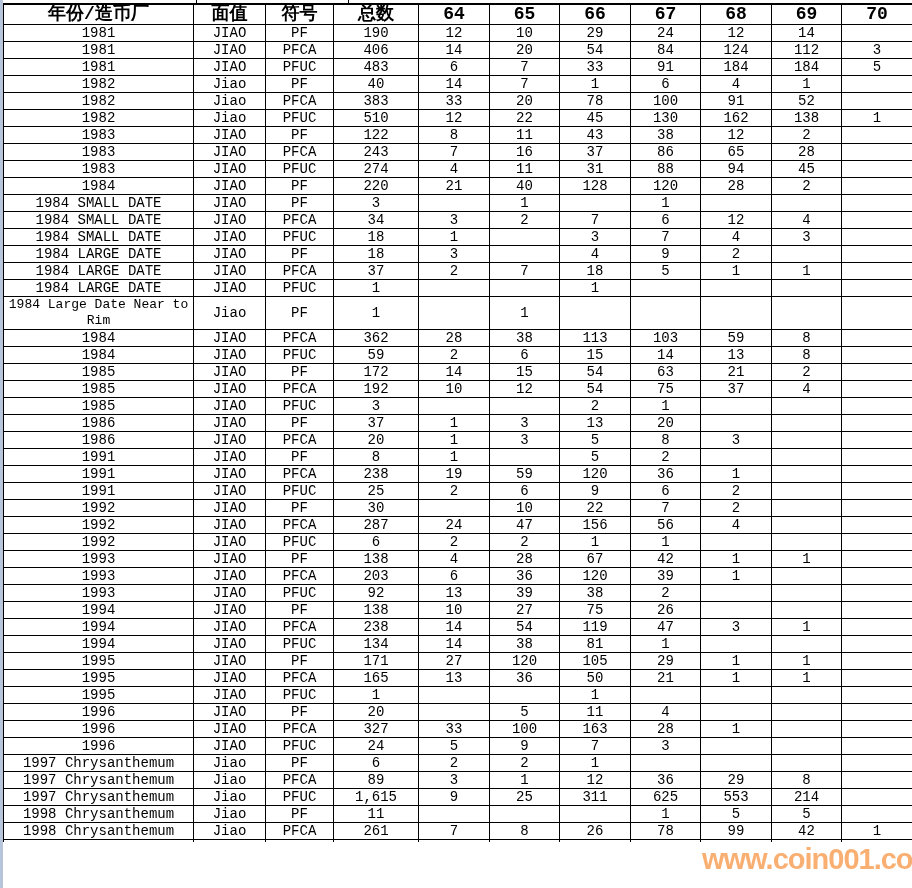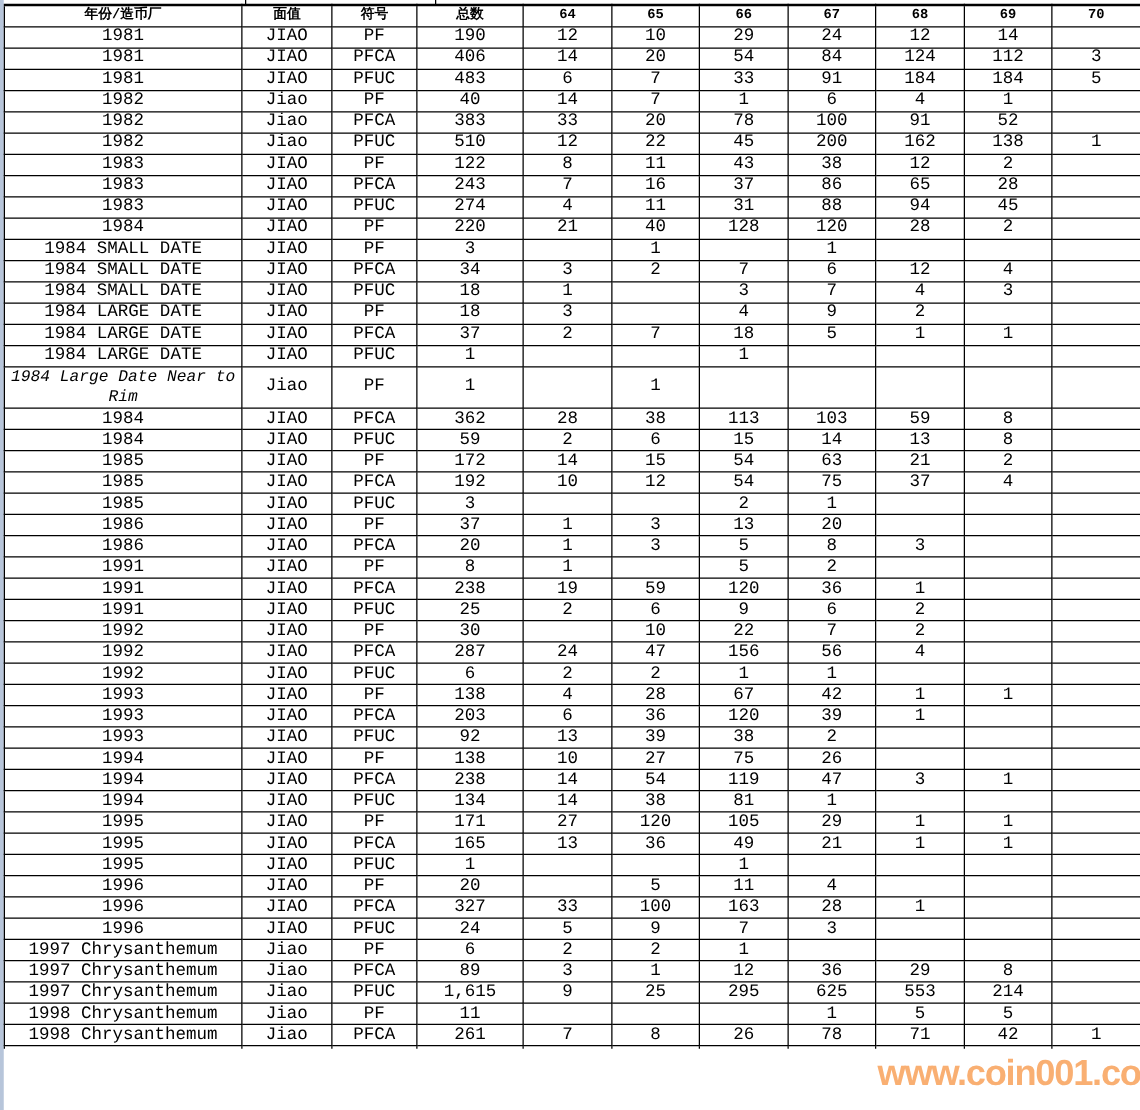--- a/index.html
+++ b/index.html
@@ -36,27 +36,26 @@
     height: 17px;
     text-align: center;
     vertical-align: middle;
     font-size: 14px;
     line-height: 1.05;
     color: #000;
     overflow: hidden;
   }
   thead th {
     font-weight: bold;
-    font-size: 11px;
+    font-size: 18px;
   }
   tbody tr:nth-child(17) td:first-child {
     font-size: 13px;
     white-space: normal;
     line-height: 1.25;
-    font-style: italic;
   }
   tr.partial td {
     height: 2px;
     border-bottom: none;
   }
   .watermark {
     position: absolute;
     left: 702px; top: 843px;
     font-family: "Liberation Sans", sans-serif;
     font-weight: bold;
@@ -170,21 +169,21 @@
         <td></td>
       </tr>
       <tr>
         <td>1982</td>
         <td>Jiao</td>
         <td>PFUC</td>
         <td>510</td>
         <td>12</td>
         <td>22</td>
         <td>45</td>
-        <td>200</td>
+        <td>130</td>
         <td>162</td>
         <td>138</td>
         <td>1</td>
       </tr>
       <tr>
         <td>1983</td>
         <td>JIAO</td>
         <td>PF</td>
         <td>122</td>
         <td>8</td>
@@ -585,21 +584,21 @@
         <td>1</td>
         <td></td>
       </tr>
       <tr>
         <td>1995</td>
         <td>JIAO</td>
         <td>PFCA</td>
         <td>165</td>
         <td>13</td>
         <td>36</td>
-        <td>49</td>
+        <td>50</td>
         <td>21</td>
         <td>1</td>
         <td>1</td>
         <td></td>
       </tr>
       <tr>
         <td>1995</td>
         <td>JIAO</td>
         <td>PFUC</td>
         <td>1</td>
@@ -676,21 +675,21 @@
         <td>8</td>
         <td></td>
       </tr>
       <tr>
         <td>1997 Chrysanthemum</td>
         <td>Jiao</td>
         <td>PFUC</td>
         <td>1,615</td>
         <td>9</td>
         <td>25</td>
-        <td>295</td>
+        <td>311</td>
         <td>625</td>
         <td>553</td>
         <td>214</td>
         <td></td>
       </tr>
       <tr>
         <td>1998 Chrysanthemum</td>
         <td>Jiao</td>
         <td>PF</td>
         <td>11</td>
@@ -704,21 +703,21 @@
       </tr>
       <tr>
         <td>1998 Chrysanthemum</td>
         <td>Jiao</td>
         <td>PFCA</td>
         <td>261</td>
         <td>7</td>
         <td>8</td>
         <td>26</td>
         <td>78</td>
-        <td>71</td>
+        <td>99</td>
         <td>42</td>
         <td>1</td>
       </tr>
       <tr class="partial">
         <td></td>
         <td></td>
         <td></td>
         <td></td>
         <td></td>
         <td></td>

